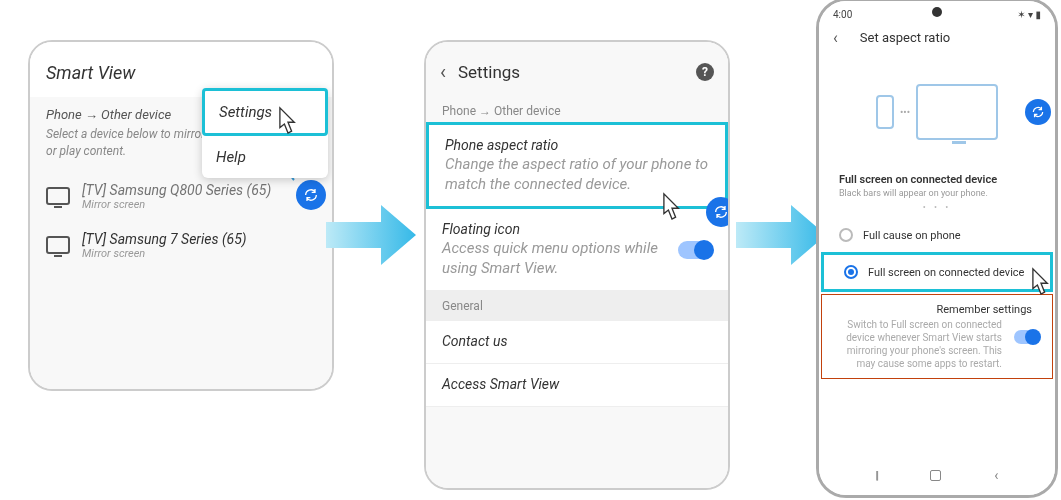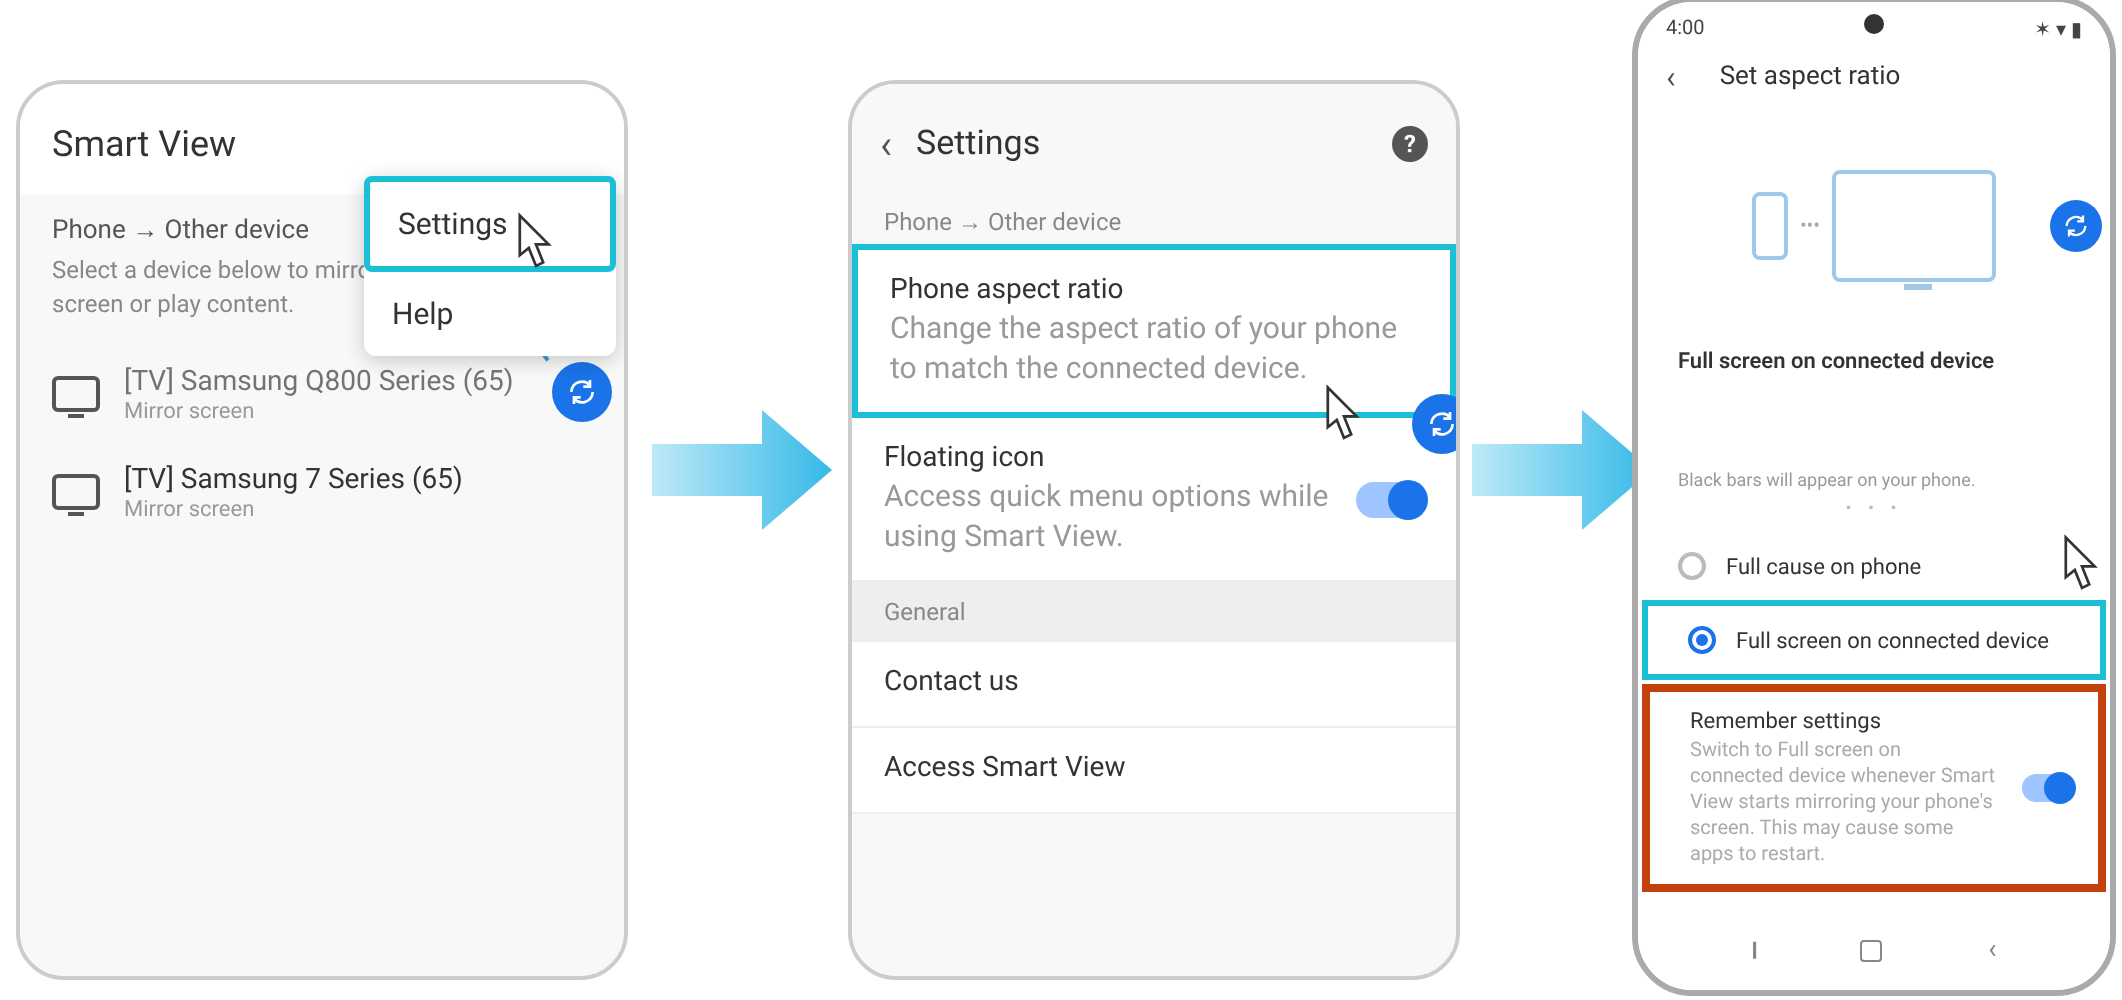--- a/index.html
+++ b/index.html
@@ -19,21 +19,21 @@
     overflow: hidden;
   }
   .phone-content {
     width: 100%; height: 100%;
     background: #f8f8f8;
     display: flex;
     flex-direction: column;
     position: relative;
   }
   
-  #phone1 { left: 8px; top: 40px; width: 306px; height: 450px; }
+  #phone1 { left: 28px; top: 40px; width: 306px; height: 351px; font-style: italic; }
   .p1-header {
     background: #fff;
     padding: 20px 16px 14px;
     font-size: 18px;
     color: #333;
   }
   .p1-menu {
     position: absolute;
     right: 4px; top: 46px;
     width: 126px;
@@ -103,21 +103,21 @@
   }
   .back-ch { font-size: 20px; color: #555; margin-right: 12px; }
   .p2-title { font-size: 17px; color: #333; flex: 1; }
   .help-ic {
     width: 18px; height: 18px; border-radius: 50%;
     background: #555; color: #fff;
     display: flex; align-items: center; justify-content: center;
     font-size: 12px; font-weight: bold;
   }
   .p2-section-lbl { padding: 8px 16px 4px; font-size: 12px; color: #888; }
-  .p2-item { background: #fff; padding: 12px 16px; border-bottom: 1px solid #eee; position: relative; }
+  .p2-item { background: #fff; padding: 12px 16px; border-bottom: 1px solid #eee; position: relative; font-style: italic; }
   .p2-item-title { font-size: 14px; color: #333; margin-bottom: 2px; }
   .p2-item-desc { font-size: 15px; color: #999; line-height: 1.3; }
   .p2-hl { border: 3px solid #1cc0d6; }
   .toggle-on {
     width: 34px; height: 18px; border-radius: 9px;
     background: #9ec5ff; position: absolute;
     right: 16px; top: 50%; transform: translateY(-50%);
   }
   .toggle-on::after {
     content:""; position:absolute; right:-2px; top:-1px;
@@ -143,29 +143,29 @@
     height: 110px;
     display: flex; align-items: center; justify-content: center;
     gap: 4px;
     position: relative;
   }
   .ill-phone { width: 18px; height: 34px; border: 2px solid #9fc7e8; border-radius: 4px; }
   .ill-dots { font-size: 10px; color: #aaa; margin: 0 2px; }
   .ill-tv { width: 82px; height: 56px; border: 2px solid #9fc7e8; border-radius: 4px; position: relative; }
   .ill-tv::after { content:""; position:absolute; bottom:-6px; left:34px; width:14px; height:3px; background:#9fc7e8; }
   .p3-info-title { font-size: 11px; font-weight: 600; color: #333; padding: 6px 20px 2px; }
-  .p3-info-desc { font-size: 9px; color: #999; padding: 0 20px 4px; margin-top: 47px; }
+  .p3-info-desc { font-size: 9px; color: #999; padding: 0 20px 4px; }
   .p3-pager { text-align: center; font-size: 9px; color: #bbb; letter-spacing: 3px; padding-bottom: 6px; }
   .p3-radio-row { display: flex; align-items: center; padding: 10px 20px; gap: 10px; }
   .radio-off { width: 14px; height: 14px; border: 2px solid #bbb; border-radius: 50%; }
   .radio-on { width: 14px; height: 14px; border: 2px solid #1a73e8; border-radius: 50%; display: flex; align-items: center; justify-content: center; }
   .radio-on::after { content:""; width:6px; height:6px; border-radius:50%; background:#1a73e8; }
   .p3-opt-lbl { font-size: 11px; color: #333; }
   .p3-hl { border: 3px solid #1cc0d6; margin: 0 2px; }
-  .p3-remember { padding: 8px 20px; position: relative; border: 4px solid #c2410c; margin: 2px; }
+  .p3-remember { padding: 8px 20px; position: relative; border: 1px solid #c2410c; margin: 2px; text-align: right; }
   .p3-rem-title { font-size: 11px; color: #333; margin-bottom: 2px; }
   .p3-rem-desc { font-size: 10px; color: #aaa; line-height: 1.3; padding-right: 30px; }
   .p3-toggle {
     position: absolute; right: 12px; top: 50%; transform: translateY(-50%);
     width: 26px; height: 14px; border-radius: 7px; background: #9ec5ff;
   }
   .p3-toggle::after {
     content:""; position:absolute; right:-1px; top:-1px;
     width:16px; height:16px; border-radius:50%; background:#1a73e8;
   }

